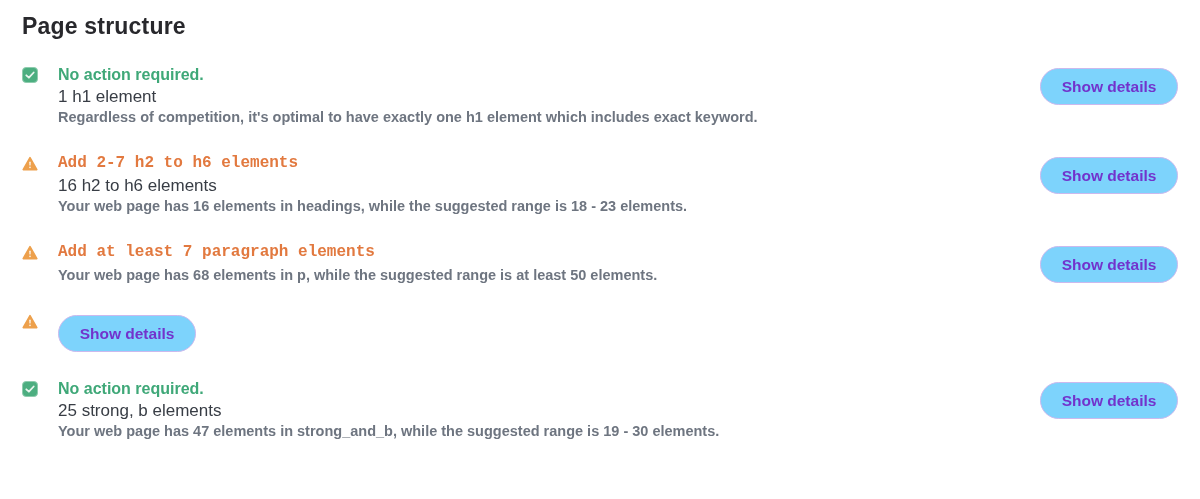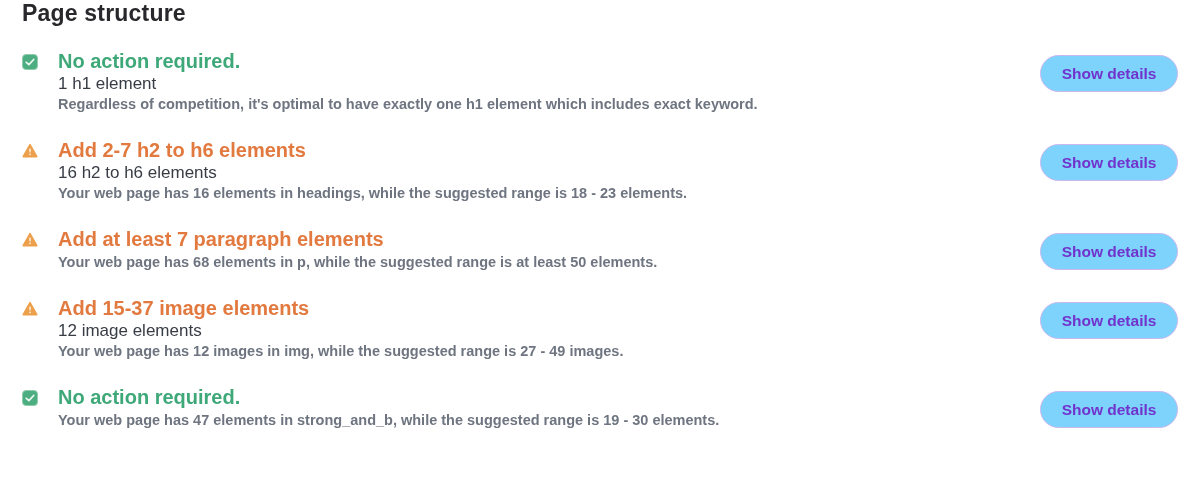--- a/index.html
+++ b/index.html
@@ -10,30 +10,30 @@
     --heading:#28282C;
     --subtitle:#383D45;
     --desc:#6E7580;
     --accent:#7233CC;
     --btn-border:#CBB9EE;
     --bg:#FFFFFF;
   }
   *{margin:0;padding:0;box-sizing:border-box;}
   html,body{width:1200px;height:499px;background:var(--bg);
     font-family:"Liberation Sans","DejaVu Sans",sans-serif;}
-  .page{width:1200px;height:499px;padding:0 22px 0 22px;overflow:hidden;}
+  .page{width:1200px;height:499px;padding:13px 22px 0 22px;overflow:hidden;}
   .page-title{font-size:23px;font-weight:600;color:var(--heading);
     letter-spacing:0.2px;margin-bottom:24px;}
   .item{display:flex;align-items:flex-start;margin-bottom:26px;}
   .item-icon{width:16px;height:16px;flex:0 0 16px;margin-right:20px;margin-top:3px;}
   .item-icon svg{display:block;width:16px;height:16px;}
   .item-text{flex:1 1 auto;min-width:0;}
-  .item-title{font-size:20px;font-weight:700;line-height:21px;margin-bottom:2px;}
+  .item-title{font-size:16px;font-weight:700;line-height:21px;margin-bottom:2px;}
   .item-title.success{color:var(--success);}
-  .item-title.warning{color:var(--warning);}
+  .item-title.warning{color:var(--warning);font-family:Liberation Mono, monospace;}
   .item-subtitle{font-size:17px;line-height:20px;color:var(--subtitle);}
   .item-description{font-size:14.5px;line-height:20px;color:var(--desc);font-weight:bold;}
   .show-details{flex:0 0 138px;width:138px;height:37px;margin-top:4px;
     background:#7dd3fc;border:1px solid var(--btn-border);border-radius:19px;
     color:var(--accent);font-family:inherit;font-size:15.5px;font-weight:700;
     cursor:pointer;}
 </style>
 </head>
 <body>
 
@@ -87,34 +87,30 @@
   </div>
 
   <div class="item">
     <span class="item-icon">
       <svg viewBox="0 0 16 16">
           <path d="M8 1.6 L14.8 13.6 L1.2 13.6 Z" fill="#EDA04C" stroke="#EDA04C" stroke-width="1.6" stroke-linejoin="round"></path>
           <rect x="7.3" y="5.6" width="1.4" height="4" rx="0.7" fill="#FDF3E6"></rect>
           <circle cx="8" cy="11.3" r="0.85" fill="#FDF3E6"></circle>
         </svg>
     </span>
-    <div class="item-text">
-      <div class="item-title warning">Add 15-37 image elements</div>
-      <div class="item-subtitle">12 image elements</div>
-      <div class="item-description">Your web page has 12 images in img, while the suggested range is 27 - 49 images.</div>
-    </div>
     <button class="show-details">Show details</button>
   </div>
 
   <div class="item">
     <span class="item-icon">
       <svg viewBox="0 0 16 16">
           <rect x="0.5" y="0.5" width="15" height="15" rx="3.5" fill="#4CAE80" stroke="#8FCCAE"></rect>
           <path d="M4.3 8.3 L6.9 10.7 L11.7 5.5" fill="none" stroke="#E8F5EE" stroke-width="1.8" stroke-linecap="round" stroke-linejoin="round"></path>
         </svg>
     </span>
     <div class="item-text">
       <div class="item-title success">No action required.</div>
+      <div class="item-subtitle">25 strong, b elements</div>
       <div class="item-description">Your web page has 47 elements in strong_and_b, while the suggested range is 19 - 30 elements.</div>
     </div>
     <button class="show-details">Show details</button>
   </div>
 </div>
 
 </body></html>

